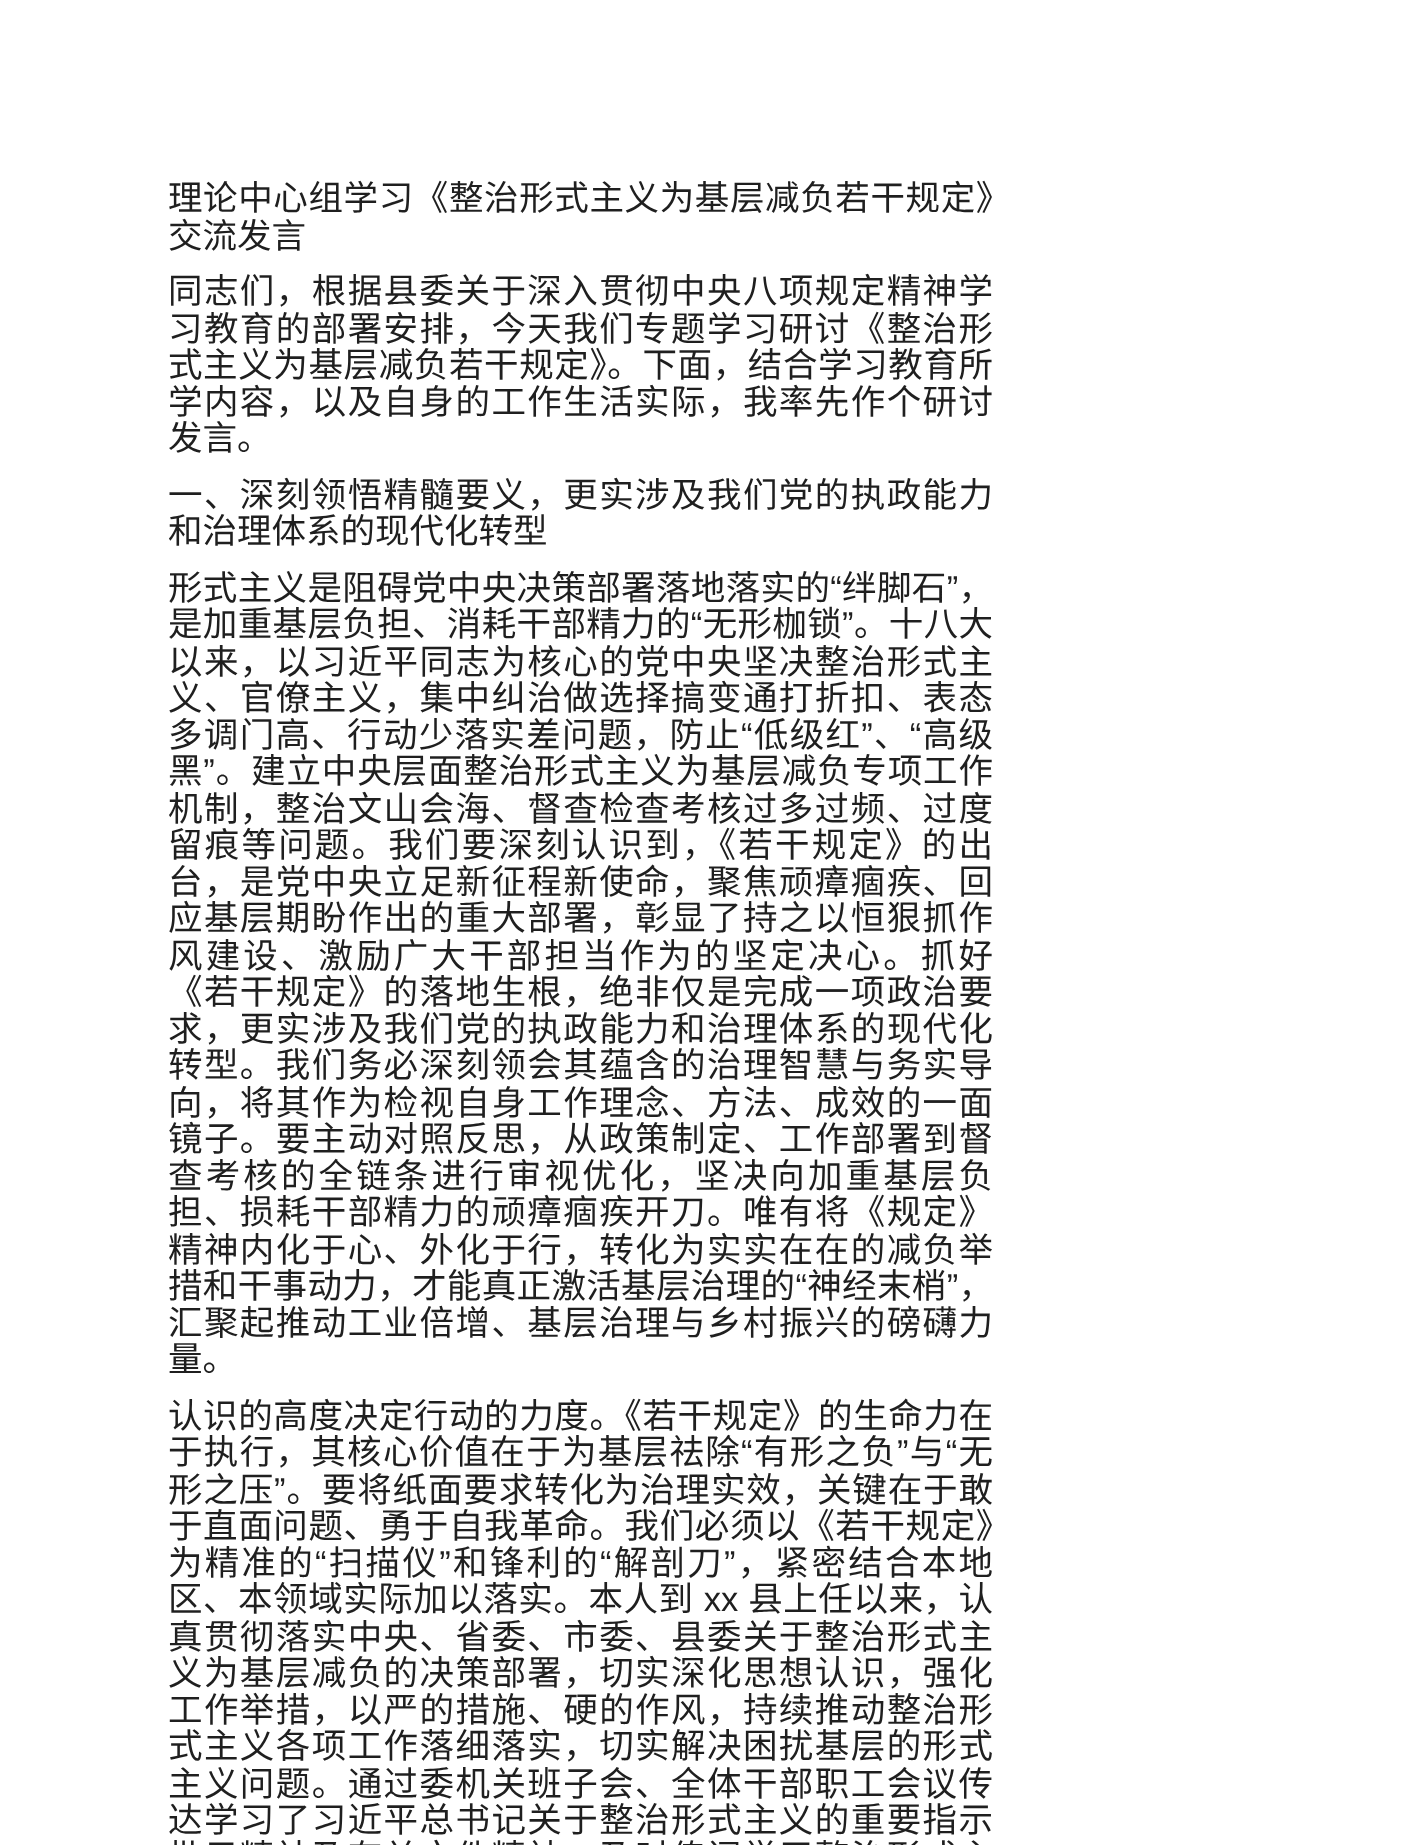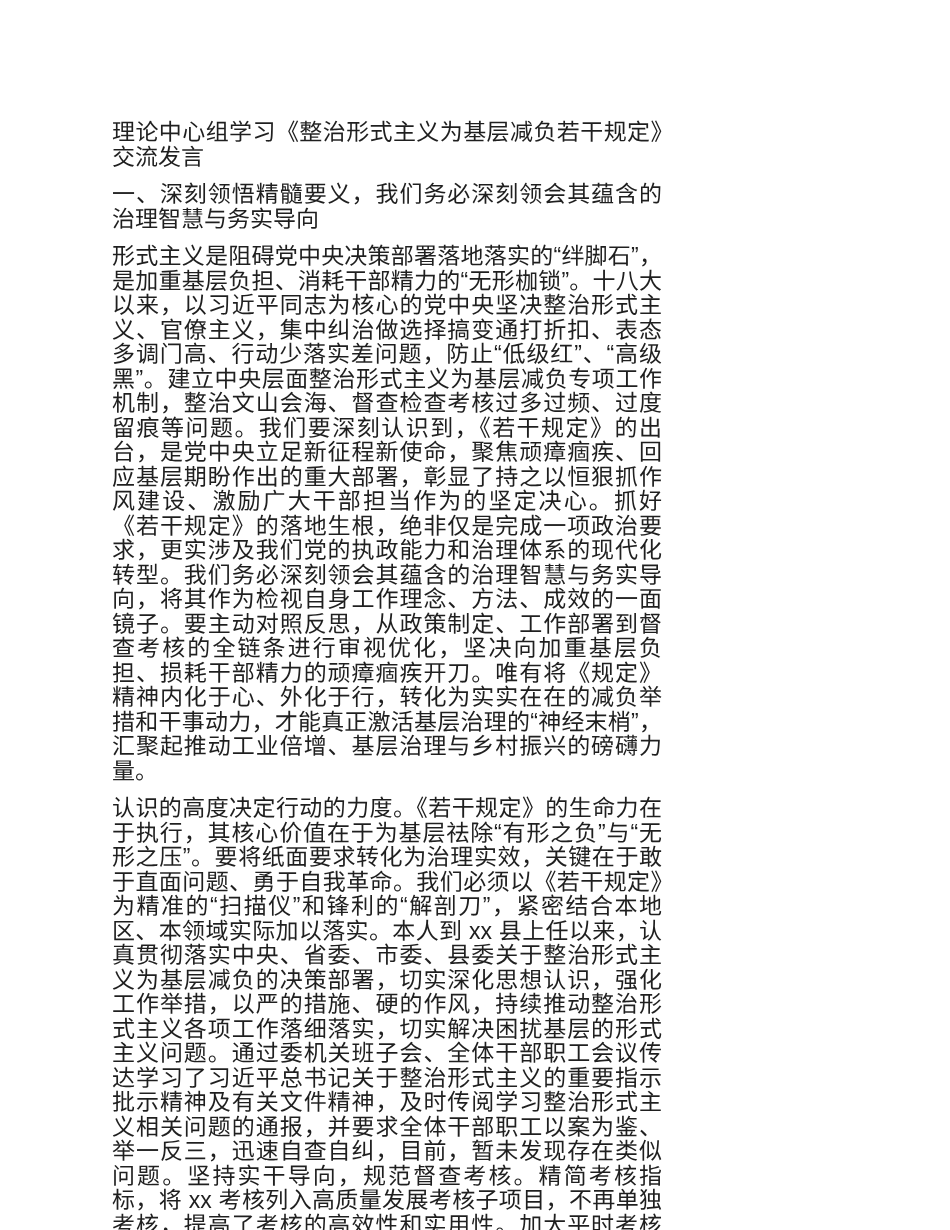--- a/index.html
+++ b/index.html
@@ -34,21 +34,22 @@
     line-height: inherit;
     word-wrap: break-word;
   }
 </style>
 </head>
 <body>
 
 <main class="page">
   <h1 class="doc-title">理论中心组学习《整治形式主义为基层减负若干规定》交流发言</h1>
 
+  <p class="doc-para">同志们，根据县委关于深入贯彻中央八项规定精神学习教育的部署安排，今天我们专题学习研讨《整治形式主义为基层减负若干规定》。下面，结合学习教育所学内容，以及自身的工作生活实际，我率先作个研讨发言。</p>
 
-  <h2 class="doc-heading">一、深刻领悟精髓要义，我们务必深刻领会其蕴含的治理智慧与务实导向</h2>
+  <h2 class="doc-heading">一、深刻领悟精髓要义，更实涉及我们党的执政能力和治理体系的现代化转型</h2>
 
   <p class="doc-para">形式主义是阻碍党中央决策部署落地落实的“绊脚石”，是加重基层负担、消耗干部精力的“无形枷锁”。十八大以来，以习近平同志为核心的党中央坚决整治形式主义、官僚主义，集中纠治做选择搞变通打折扣、表态多调门高、行动少落实差问题，防止“低级红”、“高级黑”。建立中央层面整治形式主义为基层减负专项工作机制，整治文山会海、督查检查考核过多过频、过度留痕等问题。我们要深刻认识到，《若干规定》的出台，是党中央立足新征程新使命，聚焦顽瘴痼疾、回应基层期盼作出的重大部署，彰显了持之以恒狠抓作风建设、激励广大干部担当作为的坚定决心。抓好《若干规定》的落地生根，绝非仅是完成一项政治要求，更实涉及我们党的执政能力和治理体系的现代化转型。我们务必深刻领会其蕴含的治理智慧与务实导向，将其作为检视自身工作理念、方法、成效的一面镜子。要主动对照反思，从政策制定、工作部署到督查考核的全链条进行审视优化，坚决向加重基层负担、损耗干部精力的顽瘴痼疾开刀。唯有将《规定》精神内化于心、外化于行，转化为实实在在的减负举措和干事动力，才能真正激活基层治理的“神经末梢”，汇聚起推动工业倍增、基层治理与乡村振兴的磅礴力量。</p>
 
 
   <p class="doc-para">认识的高度决定行动的力度。《若干规定》的生命力在于执行，其核心价值在于为基层祛除“有形之负”与“无形之压”。要将纸面要求转化为治理实效，关键在于敢于直面问题、勇于自我革命。我们必须以《若干规定》为精准的“扫描仪”和锋利的“解剖刀”，紧密结合本地区、本领域实际加以落实。本人到 xx 县上任以来，认真贯彻落实中央、省委、市委、县委关于整治形式主义为基层减负的决策部署，切实深化思想认识，强化工作举措，以严的措施、硬的作风，持续推动整治形式主义各项工作落细落实，切实解决困扰基层的形式主义问题。通过委机关班子会、全体干部职工会议传达学习了习近平总书记关于整治形式主义的重要指示批示精神及有关文件精神，及时传阅学习整治形式主义相关问题的通报，并要求全体干部职工以案为鉴、举一反三，迅速自查自纠，目前，暂未发现存在类似问题。坚持实干导向，规范督查考核。精简考核指标，将 xx 考核列入高质量发展考核子项目，不再单独考核，提高了考核的高效性和实用性。加大平时考核权重，杜绝年底集中突击检查，杜绝以档案资料多少来评判工作开展的好坏，树立真抓实干的工作导向。但是对照上级要求和基层干部、群众期盼，还有一些不足之处。比如，基层工作任务太繁重，报表太多，有些资源未共享，下面重复做事，基层不胜劳累；xx 行业开发项目审批方面，没有及时减少不必要的材料、减化审批程序，审批部门衔接不够，有脱钩现象，导致市场主体存在两头跑现象，找部门领导难；个别干部以车代步习以为常，去基层调研基本上是公车接送，等等。三、健全长效机制压实责任，确保为基层减负成果常态长效惠及基层</p>
 
 </main>
 
 </body></html>

